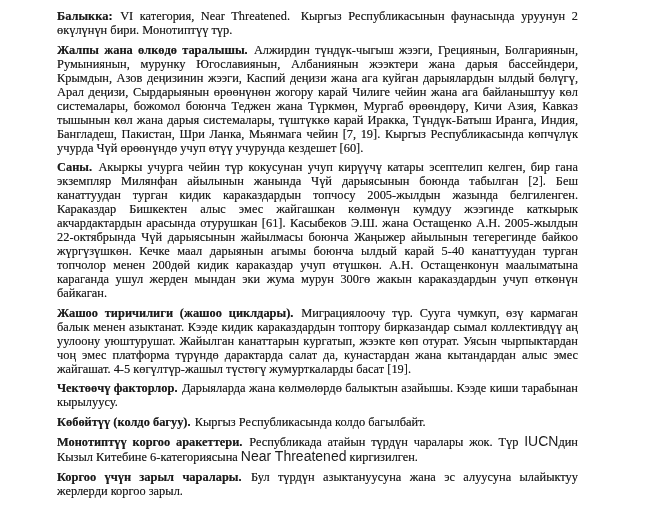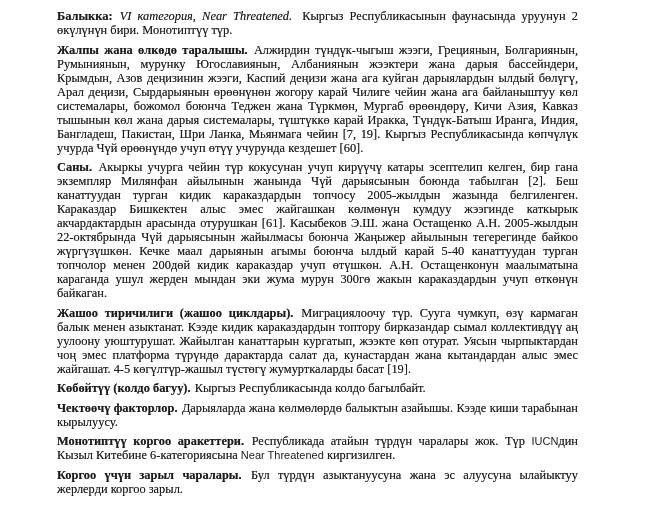--- a/index.html
+++ b/index.html
@@ -21,46 +21,46 @@
     width: 521px;
     font-family: "Liberation Serif", "DejaVu Serif", serif;
     font-size: 12.4px;
     line-height: 14px;
     color: #1c1c1c;
     text-align: justify;
     text-shadow: 0 0 0.35px rgba(20,20,20,0.55);
   }
   .page p { margin: 0 0 5.5px 0; }
   .b { font-weight: bold; }
-  .i { font-style: italic; }
+  .i { }
   .i.gap { margin-right: 4px; }
   .b.lead { margin-right: 1px; }
   .sans {
     font-family: "Liberation Sans", "DejaVu Sans", sans-serif;
-    font-size: 11px;
+    font-size: 14px;
     text-shadow: none;
   }
 </style>
 </head>
 <body>
 
 <div class="sheet">
   <div class="page">
 
     <p><span class="b lead">Балыкка:</span> <span class="i gap">VI категория, Near Threatened.</span> <span>Кыргыз Республикасынын фаунасында уруунун 2 өкүлүнүн бири. Монотиптүү түр.</span></p>
 
     <p><span class="b lead">Жалпы жана өлкөдө таралышы.</span> <span>Алжирдин түндүк-чыгыш жээги, Грециянын, Болгариянын, Румыниянын, мурунку Югославиянын, Албаниянын жээктери жана дарыя бассейндери, Крымдын, Азов деңизинин жээги, Каспий деңизи жана ага куйган дарыялардын ылдый бөлүгү, Арал деңизи, Сырдарыянын өрөөнүнөн жогору карай Чилиге чейин жана ага байланыштуу көл системалары, божомол боюнча Теджен жана Түркмөн, Мургаб өрөөндөрү, Кичи Азия, Кавказ тышынын көл жана дарыя системалары, түштүккө карай Иракка, Түндүк-Батыш Иранга,  Индия, Бангладеш, Пакистан, Шри Ланка, Мьянмага чейин [7, 19]. Кыргыз Республикасында көпчүлүк учурда Чүй өрөөнүндө учуп өтүү учурунда кездешет [60].</span></p>
 
 
     <p><span class="b lead">Саны.</span> <span>Акыркы учурга чейин түр кокусунан учуп кирүүчү катары эсептелип келген, бир гана экземпляр Милянфан айылынын жанында Чүй дарыясынын боюнда табылган [2].  Беш канаттуудан турган кидик караказдардын топчосу 2005-жылдын жазында белгиленген.  Караказдар Бишкектен алыс эмес жайгашкан көлмөнүн кумдуу жээгинде каткырык акчардактардын арасында отурушкан [61]. Касыбеков Э.Ш. жана Остащенко А.Н.  2005-жылдын 22-октябрында  Чүй дарыясынын жайылмасы боюнча Жаңыжер айылынын тегерегинде байкоо жүргүзүшкөн. Кечке маал дарыянын агымы боюнча ылдый карай 5-40 канаттуудан турган топчолор менен 200дөй кидик караказдар учуп өтүшкөн.  А.Н. Остащенконун маалыматына караганда ушул жерден мындан эки жума мурун 300гө жакын караказдардын учуп өткөнүн байкаган.</span></p>
 
     <p><span class="b lead">Жашоо тиричилиги (жашоо циклдары).</span> <span>Миграциялоочу түр. Сууга чумкуп, өзү кармаган балык менен азыктанат. Кээде кидик караказдардын топтору бирказандар сымал коллективдүү аң уулоону уюштурушат. Жайылган канаттарын кургатып, жээкте көп отурат. Уясын чырпыктардан чоң эмес платформа түрүндө дарактарда салат да, кунастардан жана кытандардан алыс эмес жайгашат. 4-5 көгүлтүр-жашыл түстөгү жумурткаларды басат [19].</span></p>
 
+    <p><span class="b lead">Чектөөчү факторлор.</span> <span>Дарыяларда жана көлмөлөрдө балыктын азайышы. Кээде  киши тарабынан кырылуусу.</span></p>
+
     <p><span class="b lead">Көбөйтүү (колдо багуу).</span> <span>Кыргыз Республикасында колдо багылбайт.</span></p>
-
-    <p><span class="b lead">Чектөөчү факторлор.</span> <span>Дарыяларда жана көлмөлөрдө балыктын азайышы. Кээде  киши тарабынан кырылуусу.</span></p>
 
     <p><span class="b lead">Монотиптүү коргоо аракеттери.</span> <span>Республикада атайын түрдүн чаралары жок.  Түр </span><span class="sans">IUCN</span><span>дин Кызыл Китебине 6-категориясына </span><span class="sans">Near Threatened</span><span> киргизилген.</span></p>
 
     <p><span class="b lead">Коргоо үчүн зарыл чаралары.</span> <span>Бул түрдүн азыктануусуна жана эс алуусуна ылайыктуу жерлерди коргоо зарыл.</span></p>
 
   </div>
 </div>
 
 </body></html>

